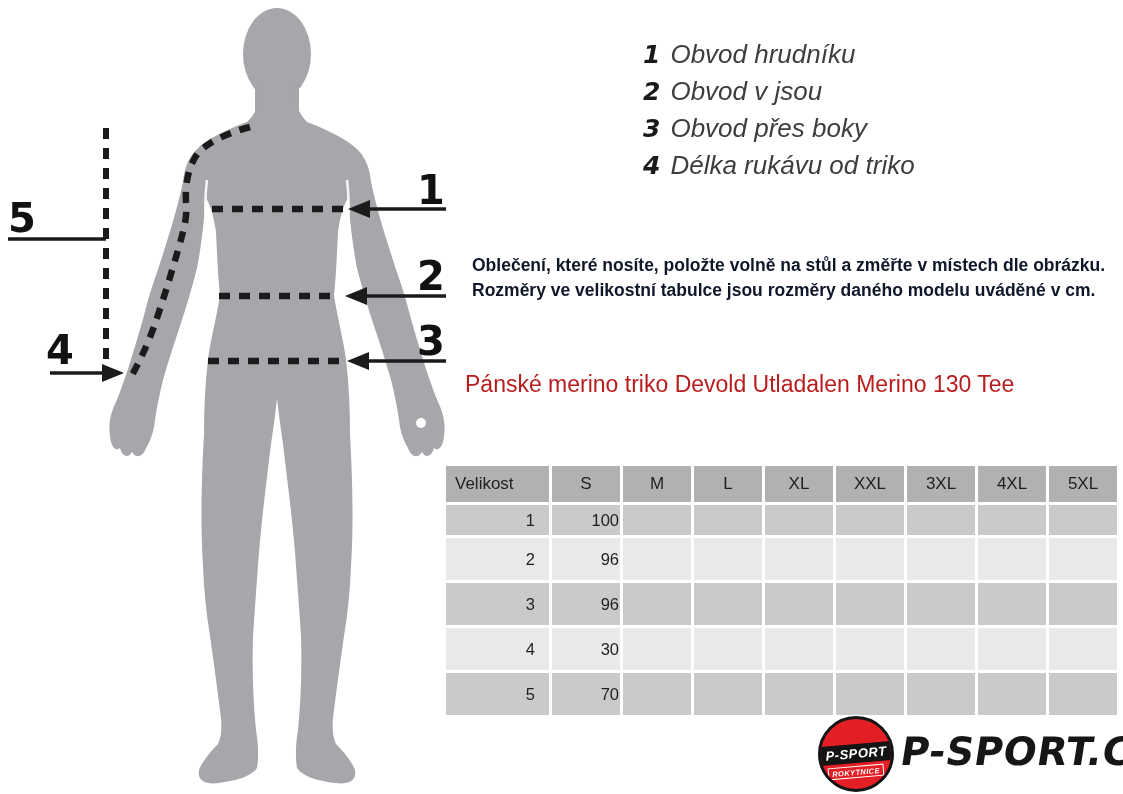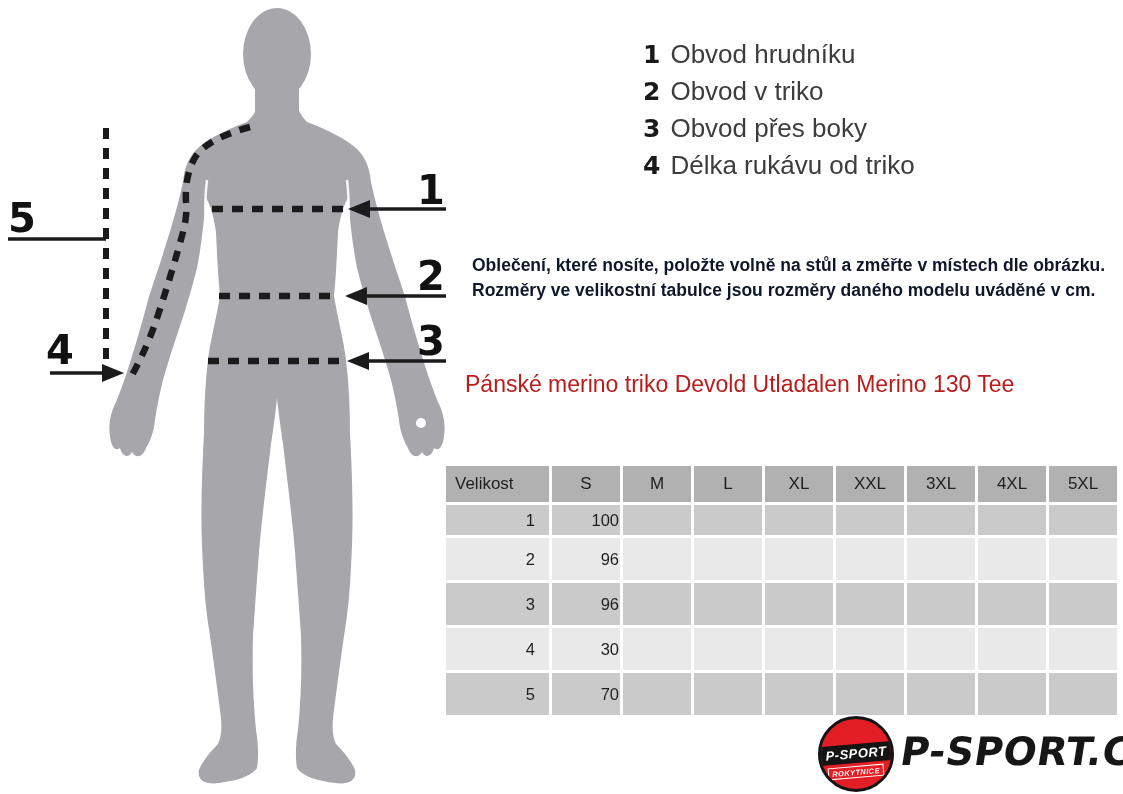--- a/index.html
+++ b/index.html
@@ -8,21 +8,21 @@
     font-family:"Liberation Sans",sans-serif;overflow:hidden;
   }
   
   #figure-svg{position:absolute;left:0;top:0;}
   .marker{
     position:absolute;font-family:"DejaVu Sans","Liberation Sans",sans-serif;
     font-weight:bold;font-size:40px;line-height:1;color:#111;letter-spacing:0;
   }
   
   .legend{position:absolute;left:643px;top:36px;}
-  .legend-row{height:37px;line-height:37px;white-space:nowrap;}
+  .legend-row{height:37px;line-height:37px;white-space:nowrap;font-style:italic;}
   .legend-num{
     font-family:"DejaVu Sans","Liberation Sans",sans-serif;font-weight:bold;
     font-size:25px;color:#1a1a1a;margin-right:10px;
   }
   .legend-txt{font-size:26px;color:#3d3d3d;}
   
   .note{position:absolute;left:472px;top:253px;width:645px;}
   .note div{
     font-size:17.5px;font-weight:bold;line-height:24.5px;color:#0f172a;
     white-space:nowrap;
@@ -175,21 +175,21 @@
   <div class="marker" style="left:417px;top:256px;">2</div>
   <div class="marker" style="left:417px;top:321px;">3</div>
   <div class="marker" style="left:46px;top:330px;">4</div>
   <div class="marker" style="left:8px;top:198px;">5</div>
 
   <div class="legend">
     <div class="legend-row">
       <span class="legend-num">1</span><span class="legend-txt">Obvod hrudníku</span>
     </div>
     <div class="legend-row">
-      <span class="legend-num">2</span><span class="legend-txt">Obvod v triko</span>
+      <span class="legend-num">2</span><span class="legend-txt">Obvod v jsou</span>
     </div>
     <div class="legend-row">
       <span class="legend-num">3</span><span class="legend-txt">Obvod přes boky</span>
     </div>
     <div class="legend-row">
       <span class="legend-num">4</span><span class="legend-txt">Délka rukávu od triko</span>
     </div>
   </div>
 
   <div class="note">

